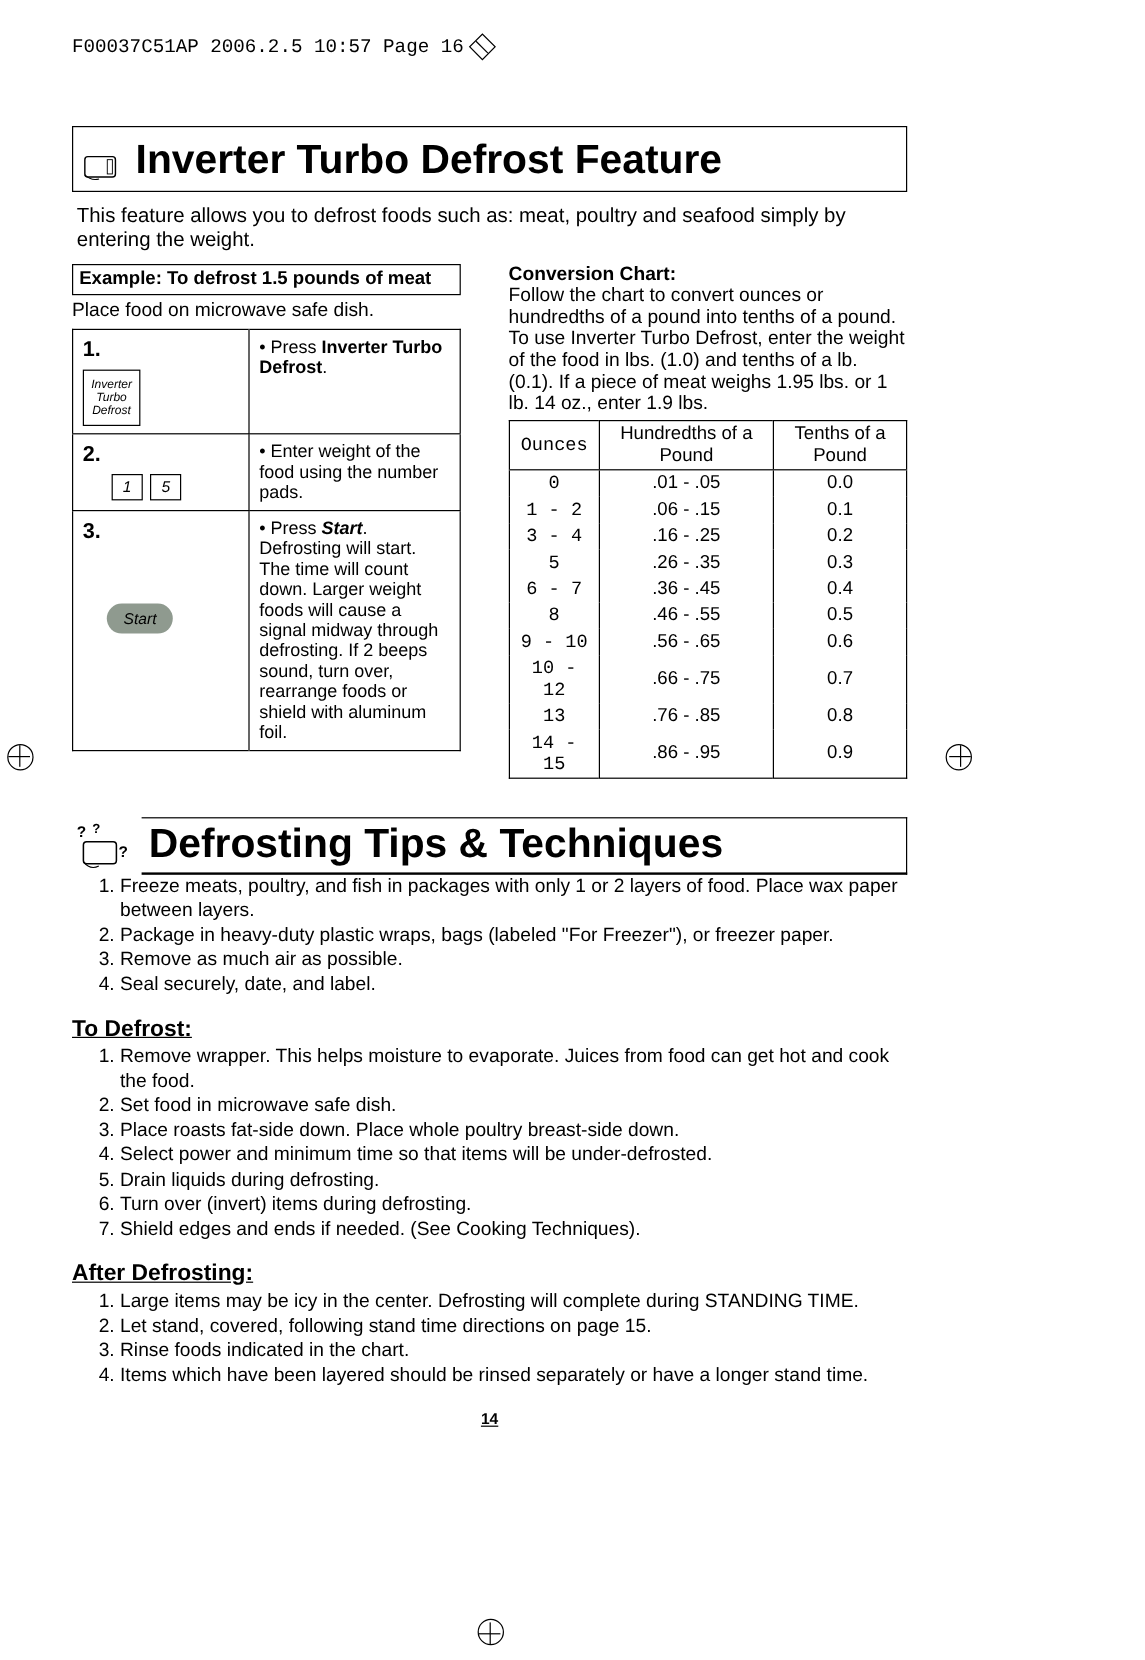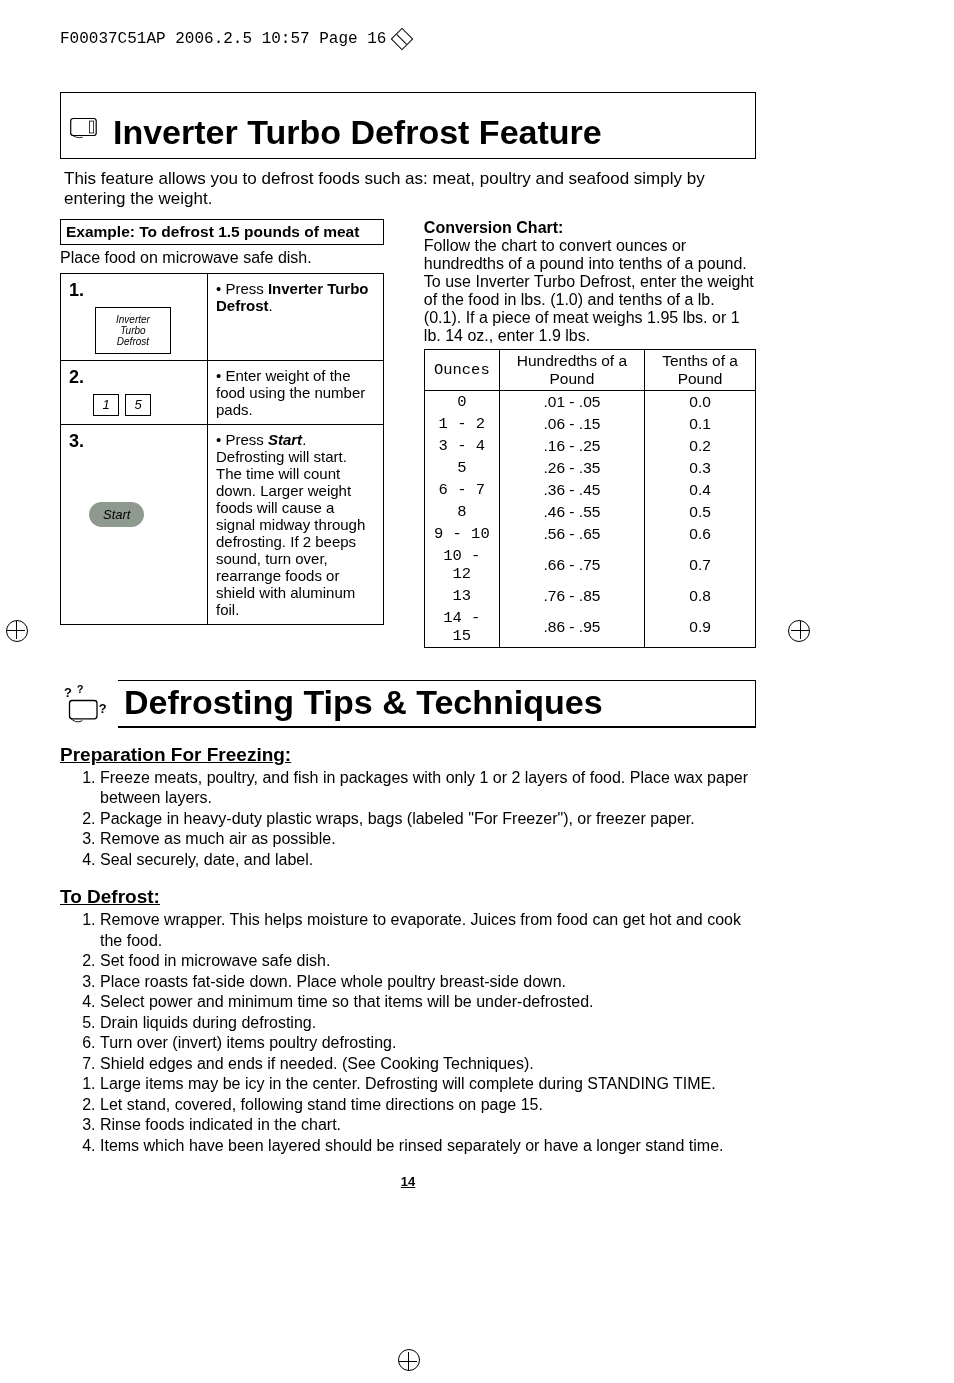--- a/index.html
+++ b/index.html
@@ -36,24 +36,24 @@
     content: "";
     position: absolute;
     width: 14px;
     height: 1px;
     background: #000;
     top: 7px;
     left: 0;
   }
   .section-title-box {
     border: 1px solid #000;
-    padding: 20px 8px 6px 8px;
-    margin-top: 44px;
+    padding: 8px 8px 6px 8px;
+    margin-top: 57px;
     display: flex;
-    align-items: flex-start;
+    align-items: flex-end;
     gap: 10px;
   }
   .section-title-box .icon {
     width: 34px;
     height: 28px;
   }
   .section-title-box h1 {
     margin: 0;
     font-size: 34px;
     font-weight: bold;
@@ -108,22 +108,21 @@
     font-weight: bold;
     margin: 0 0 6px 0;
   }
   .btn-inverter {
     display: inline-block;
     border: 1px solid #000;
     font-size: 10px;
     font-style: italic;
     text-align: center;
     line-height: 1.1;
-    padding: 6px 20px;
-    margin-left: 26px;
+    padding: 6px 6px;
   }
   .btn-num {
     display: inline-block;
     border: 1px solid #000;
     width: 24px;
     height: 20px;
     text-align: center;
     font-size: 13px;
     font-style: italic;
     line-height: 20px;
@@ -382,39 +381,39 @@
     <svg class="icon" viewBox="0 0 56 48">
       <text x="4" y="14" font-size="14" font-weight="bold">?</text>
       <text x="18" y="10" font-size="12" font-weight="bold">?</text>
       <rect x="10" y="18" width="30" height="20" rx="3" fill="none" stroke="#000" stroke-width="1.4"></rect>
       <path d="M10 36 Q 16 44 24 40" fill="none" stroke="#000" stroke-width="1"></path>
       <text x="42" y="32" font-size="14" font-weight="bold">?</text>
     </svg>
     <h1>Defrosting Tips &amp; Techniques</h1>
   </div>
 
-  <div class="subhead">Preparation For Freezing:</div>
   <ol class="listblock" id="prep-list">
       <li>Freeze meats, poultry, and fish in packages with only 1 or 2 layers of food. Place wax paper between layers.</li>
       <li>Package in heavy-duty plastic wraps, bags (labeled "For Freezer"), or freezer paper.</li>
       <li>Remove as much air as possible.</li>
       <li>Seal securely, date, and label.</li>
     </ol>
 
   <div class="subhead">To Defrost:</div>
   <ol class="listblock" id="defrost-list">
       <li>Remove wrapper. This helps moisture to evaporate. Juices from food can get hot and cook the food.</li>
       <li>Set food in microwave safe dish.</li>
       <li>Place roasts fat-side down. Place whole poultry breast-side down.</li>
       <li>Select power and minimum time so that items will be under-defrosted.</li>
       <li>Drain liquids during defrosting.</li>
-      <li>Turn over (invert) items poultry defrosting.</li>
+      <li>Turn over (invert) items during defrosting.</li>
       <li>Shield edges and ends if needed. (See Cooking Techniques).</li>
     </ol>
 
+  <div class="subhead">After Defrosting:</div>
   <ol class="listblock" id="after-list">
       <li>Large items may be icy in the center. Defrosting will complete during STANDING TIME.</li>
       <li>Let stand, covered, following stand time directions on page 15.</li>
       <li>Rinse foods indicated in the chart.</li>
       <li>Items which have been layered should be rinsed separately or have a longer stand time.</li>
     </ol>
 
   <div class="pagenum">14</div>
 </div>
 

